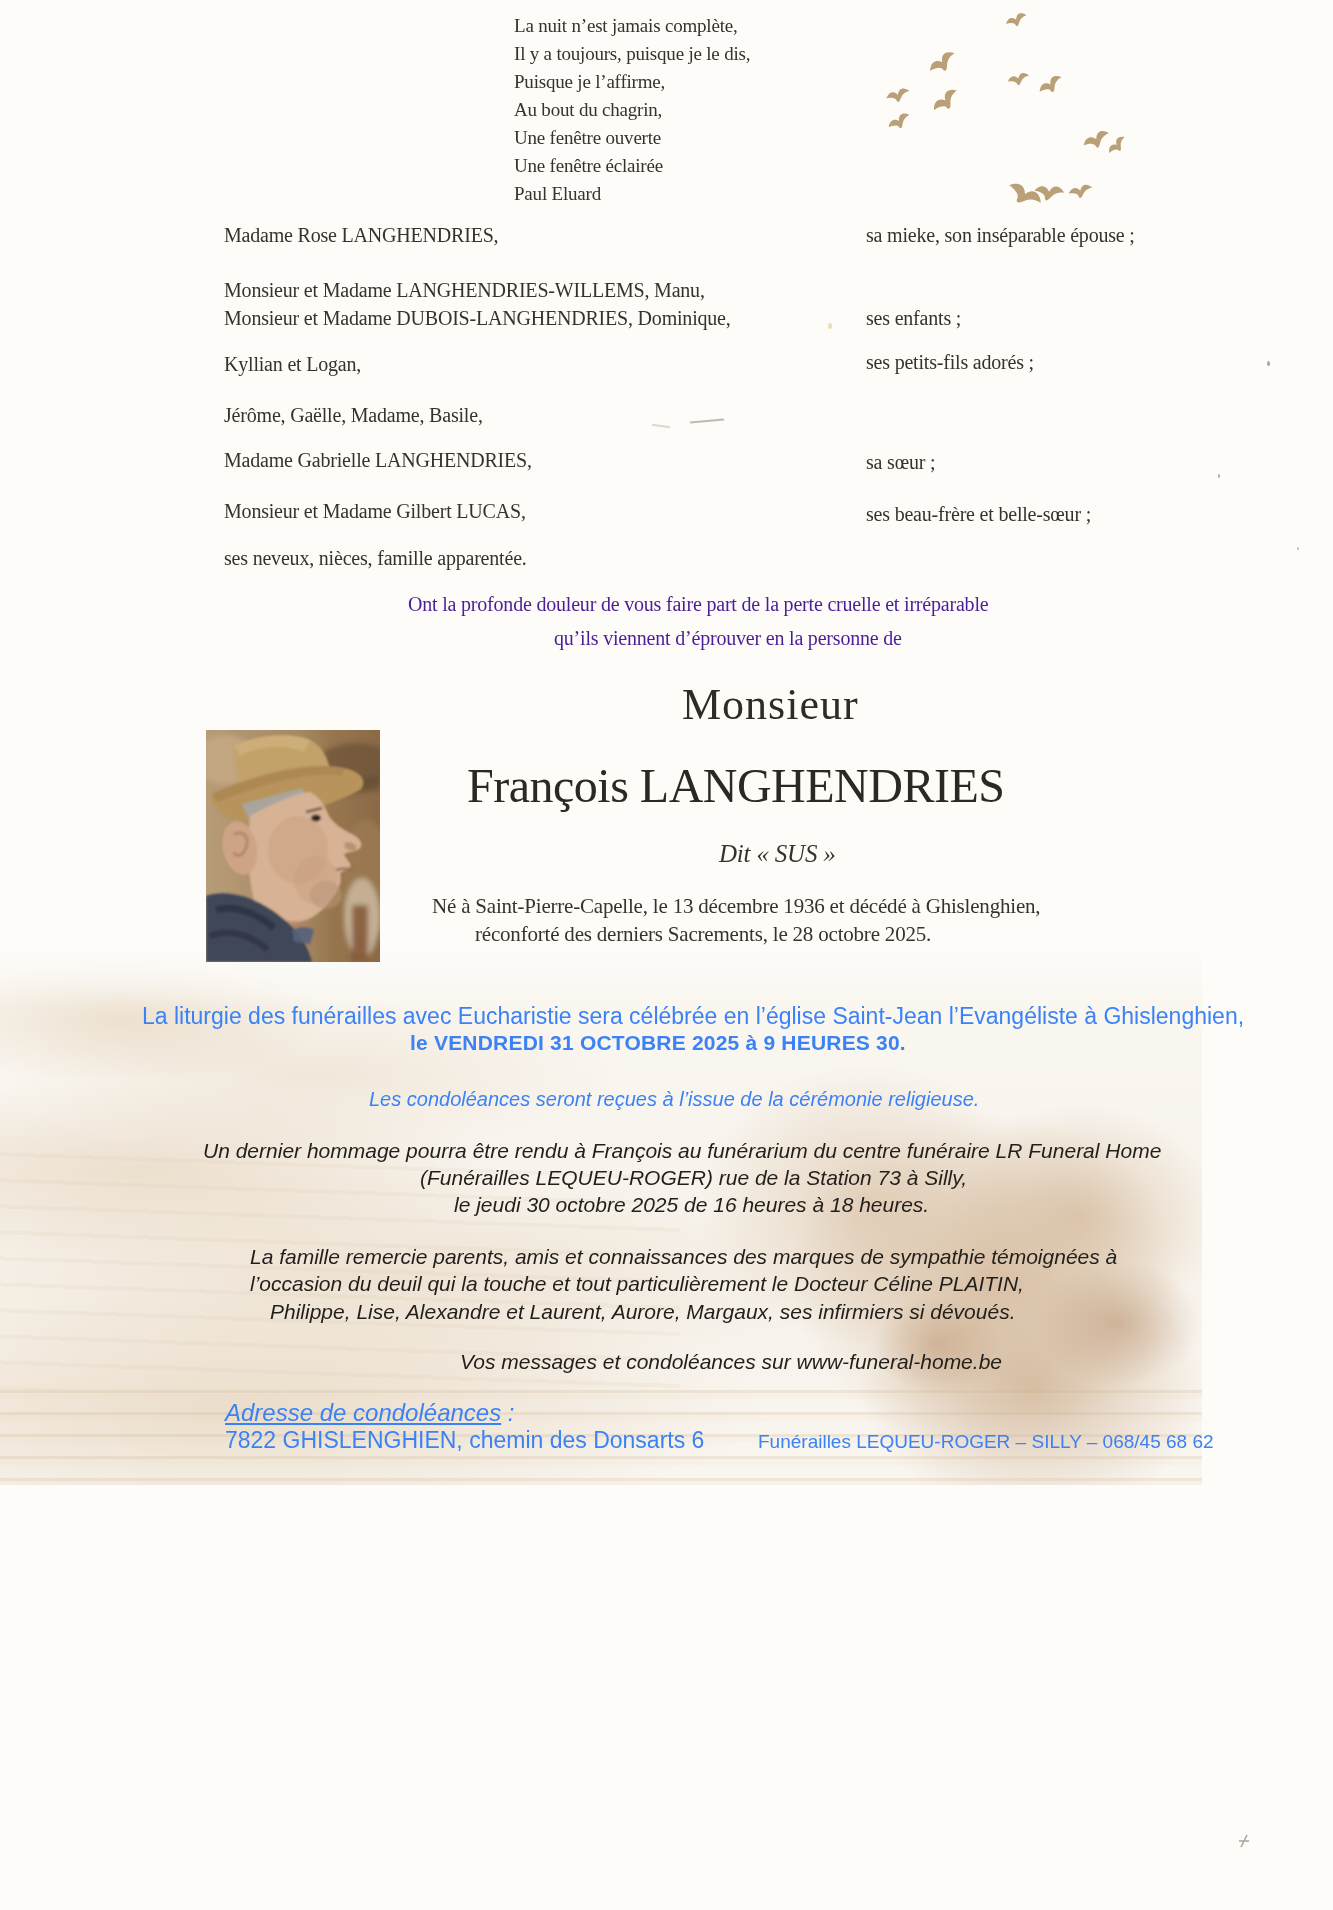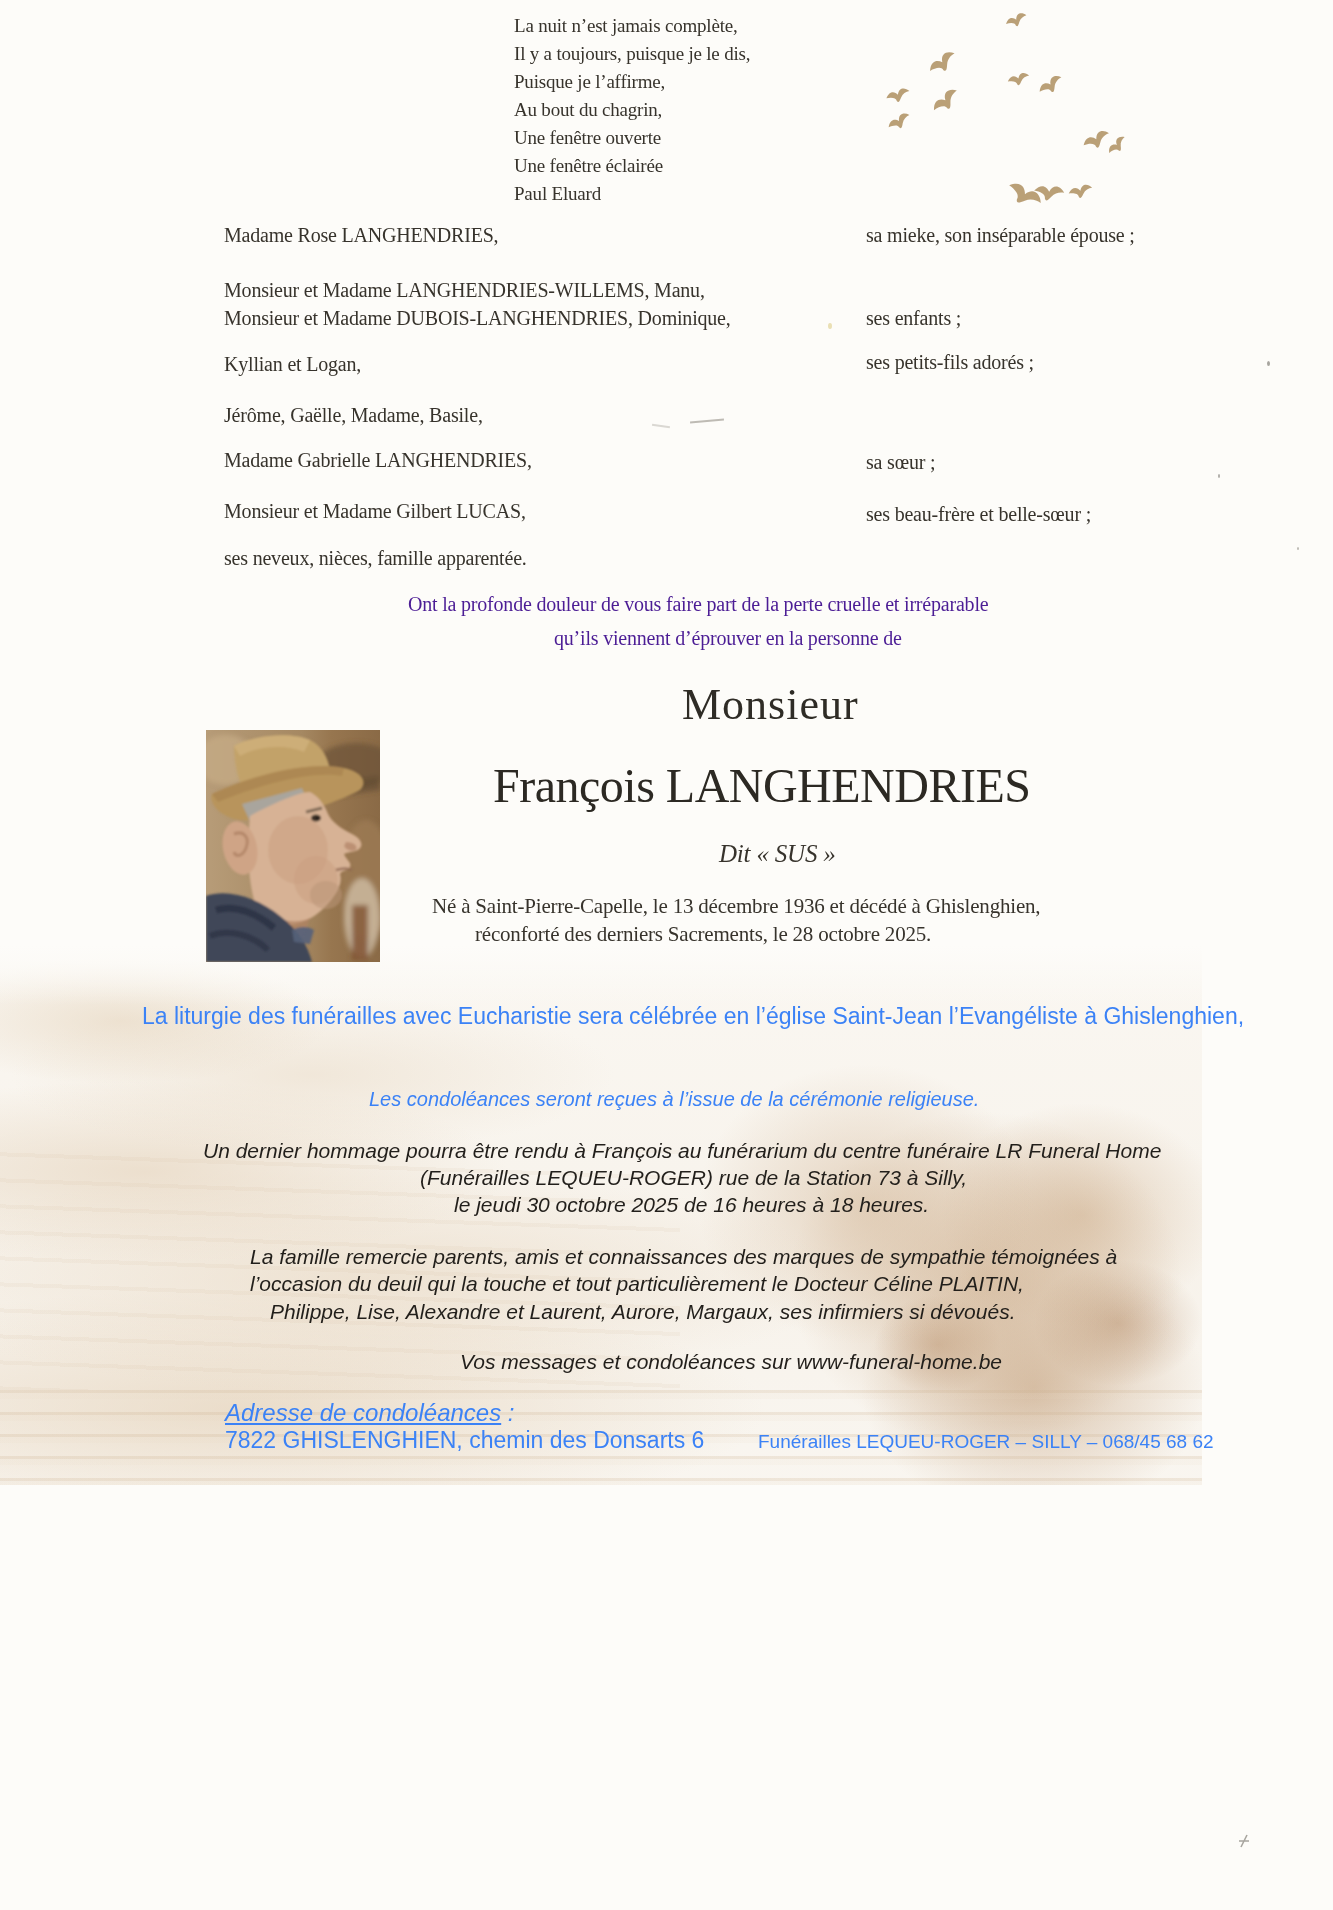--- a/index.html
+++ b/index.html
@@ -114,21 +114,21 @@
 
   <span class="t serif fam" style="left:224px;top:500px">Monsieur et Madame Gilbert LUCAS,</span>
   <span class="t serif fam" style="left:866px;top:503px">ses beau-frère et belle-sœur ;</span>
 
   <span class="t serif fam" style="left:224px;top:547px">ses neveux, nièces, famille apparentée.</span>
 
   <span class="t serif ann" style="left:408px;top:593px">Ont la profonde douleur de vous faire part de la perte cruelle et irréparable</span>
   <span class="t serif ann" style="left:554px;top:627px">qu’ils viennent d’éprouver en la personne de</span>
 
   <span class="t serif title-monsieur" style="left:682px;top:679px">Monsieur</span>
-  <span class="t serif title-name" style="left:493px;top:758px">François LANGHENDRIES</span>
+  <span class="t serif title-name" style="left:467px;top:758px">François LANGHENDRIES</span>
   <span class="t serif it alias" style="left:719px;top:840px">Dit « SUS »</span>
   <span class="t serif dates" style="left:432px;top:894px">Né à Saint-Pierre-Capelle, le 13 décembre 1936 et décédé à Ghislenghien,</span>
   <span class="t serif dates" style="left:475px;top:922px">réconforté des derniers Sacrements, le 28 octobre 2025.</span>
 
   <svg class="photo" viewBox="0 0 174 232">
     <defs>
       <linearGradient id="pbg" x1="0" y1="0" x2="1" y2="0">
         <stop offset="0" stop-color="#b79c78"></stop>
           <stop offset="0.55" stop-color="#a58862"></stop>
         <stop offset="0.72" stop-color="#97764f"></stop>
@@ -170,20 +170,21 @@
       <ellipse cx="120" cy="165" rx="16" ry="14" fill="#b99679" opacity=".55"></ellipse>
       <path d="M54,180 C70,192 92,194 104,188 L96,210 L60,210 Z" fill="#b08262" opacity=".7"></path>
       <path d="M0,166 C22,158 52,168 74,186 C92,200 102,216 106,232 L0,232 Z" fill="#3f4658"></path>
       <path d="M10,180 C30,174 52,184 68,198" stroke="#2b3142" stroke-width="7" fill="none" opacity=".8"></path>
       <path d="M4,206 C24,198 48,206 62,220" stroke="#2b3142" stroke-width="6" fill="none" opacity=".7"></path>
       <path d="M86,200 C94,196 102,196 108,200 L104,214 L88,212 Z" fill="#55607a" opacity=".9"></path>
     </g>
   </svg>
 
   <span class="t sans lit" style="left:142px;top:1003px">La liturgie des funérailles avec Eucharistie sera célébrée en l’église Saint-Jean l’Evangéliste à Ghislenghien,</span>
+  <span class="t sans b litb" style="left:410px;top:1031px">le VENDREDI 31 OCTOBRE 2025 à 9 HEURES 30.</span>
 
   <span class="t sans it cond" style="left:369px;top:1088px">Les condoléances seront reçues à l’issue de la cérémonie religieuse.</span>
 
   <span class="t sans it body-it" style="left:203px;top:1139px">Un dernier hommage pourra être rendu à François au funérarium du centre funéraire LR Funeral Home</span>
   <span class="t sans it body-it" style="left:420px;top:1166px">(Funérailles LEQUEU-ROGER) rue de la Station 73 à Silly,</span>
   <span class="t sans it body-it" style="left:454px;top:1193px">le jeudi 30 octobre 2025 de 16 heures à 18 heures.</span>
 
   <span class="t sans it body-it" style="left:250px;top:1245px">La famille remercie parents, amis et connaissances des marques de sympathie témoignées à</span>
   <span class="t sans it body-it" style="left:250px;top:1272px">l’occasion du deuil qui la touche et tout particulièrement le Docteur Céline PLAITIN,</span>
   <span class="t sans it body-it" style="left:270px;top:1300px">Philippe, Lise, Alexandre et Laurent, Aurore, Margaux, ses infirmiers si dévoués.</span>

